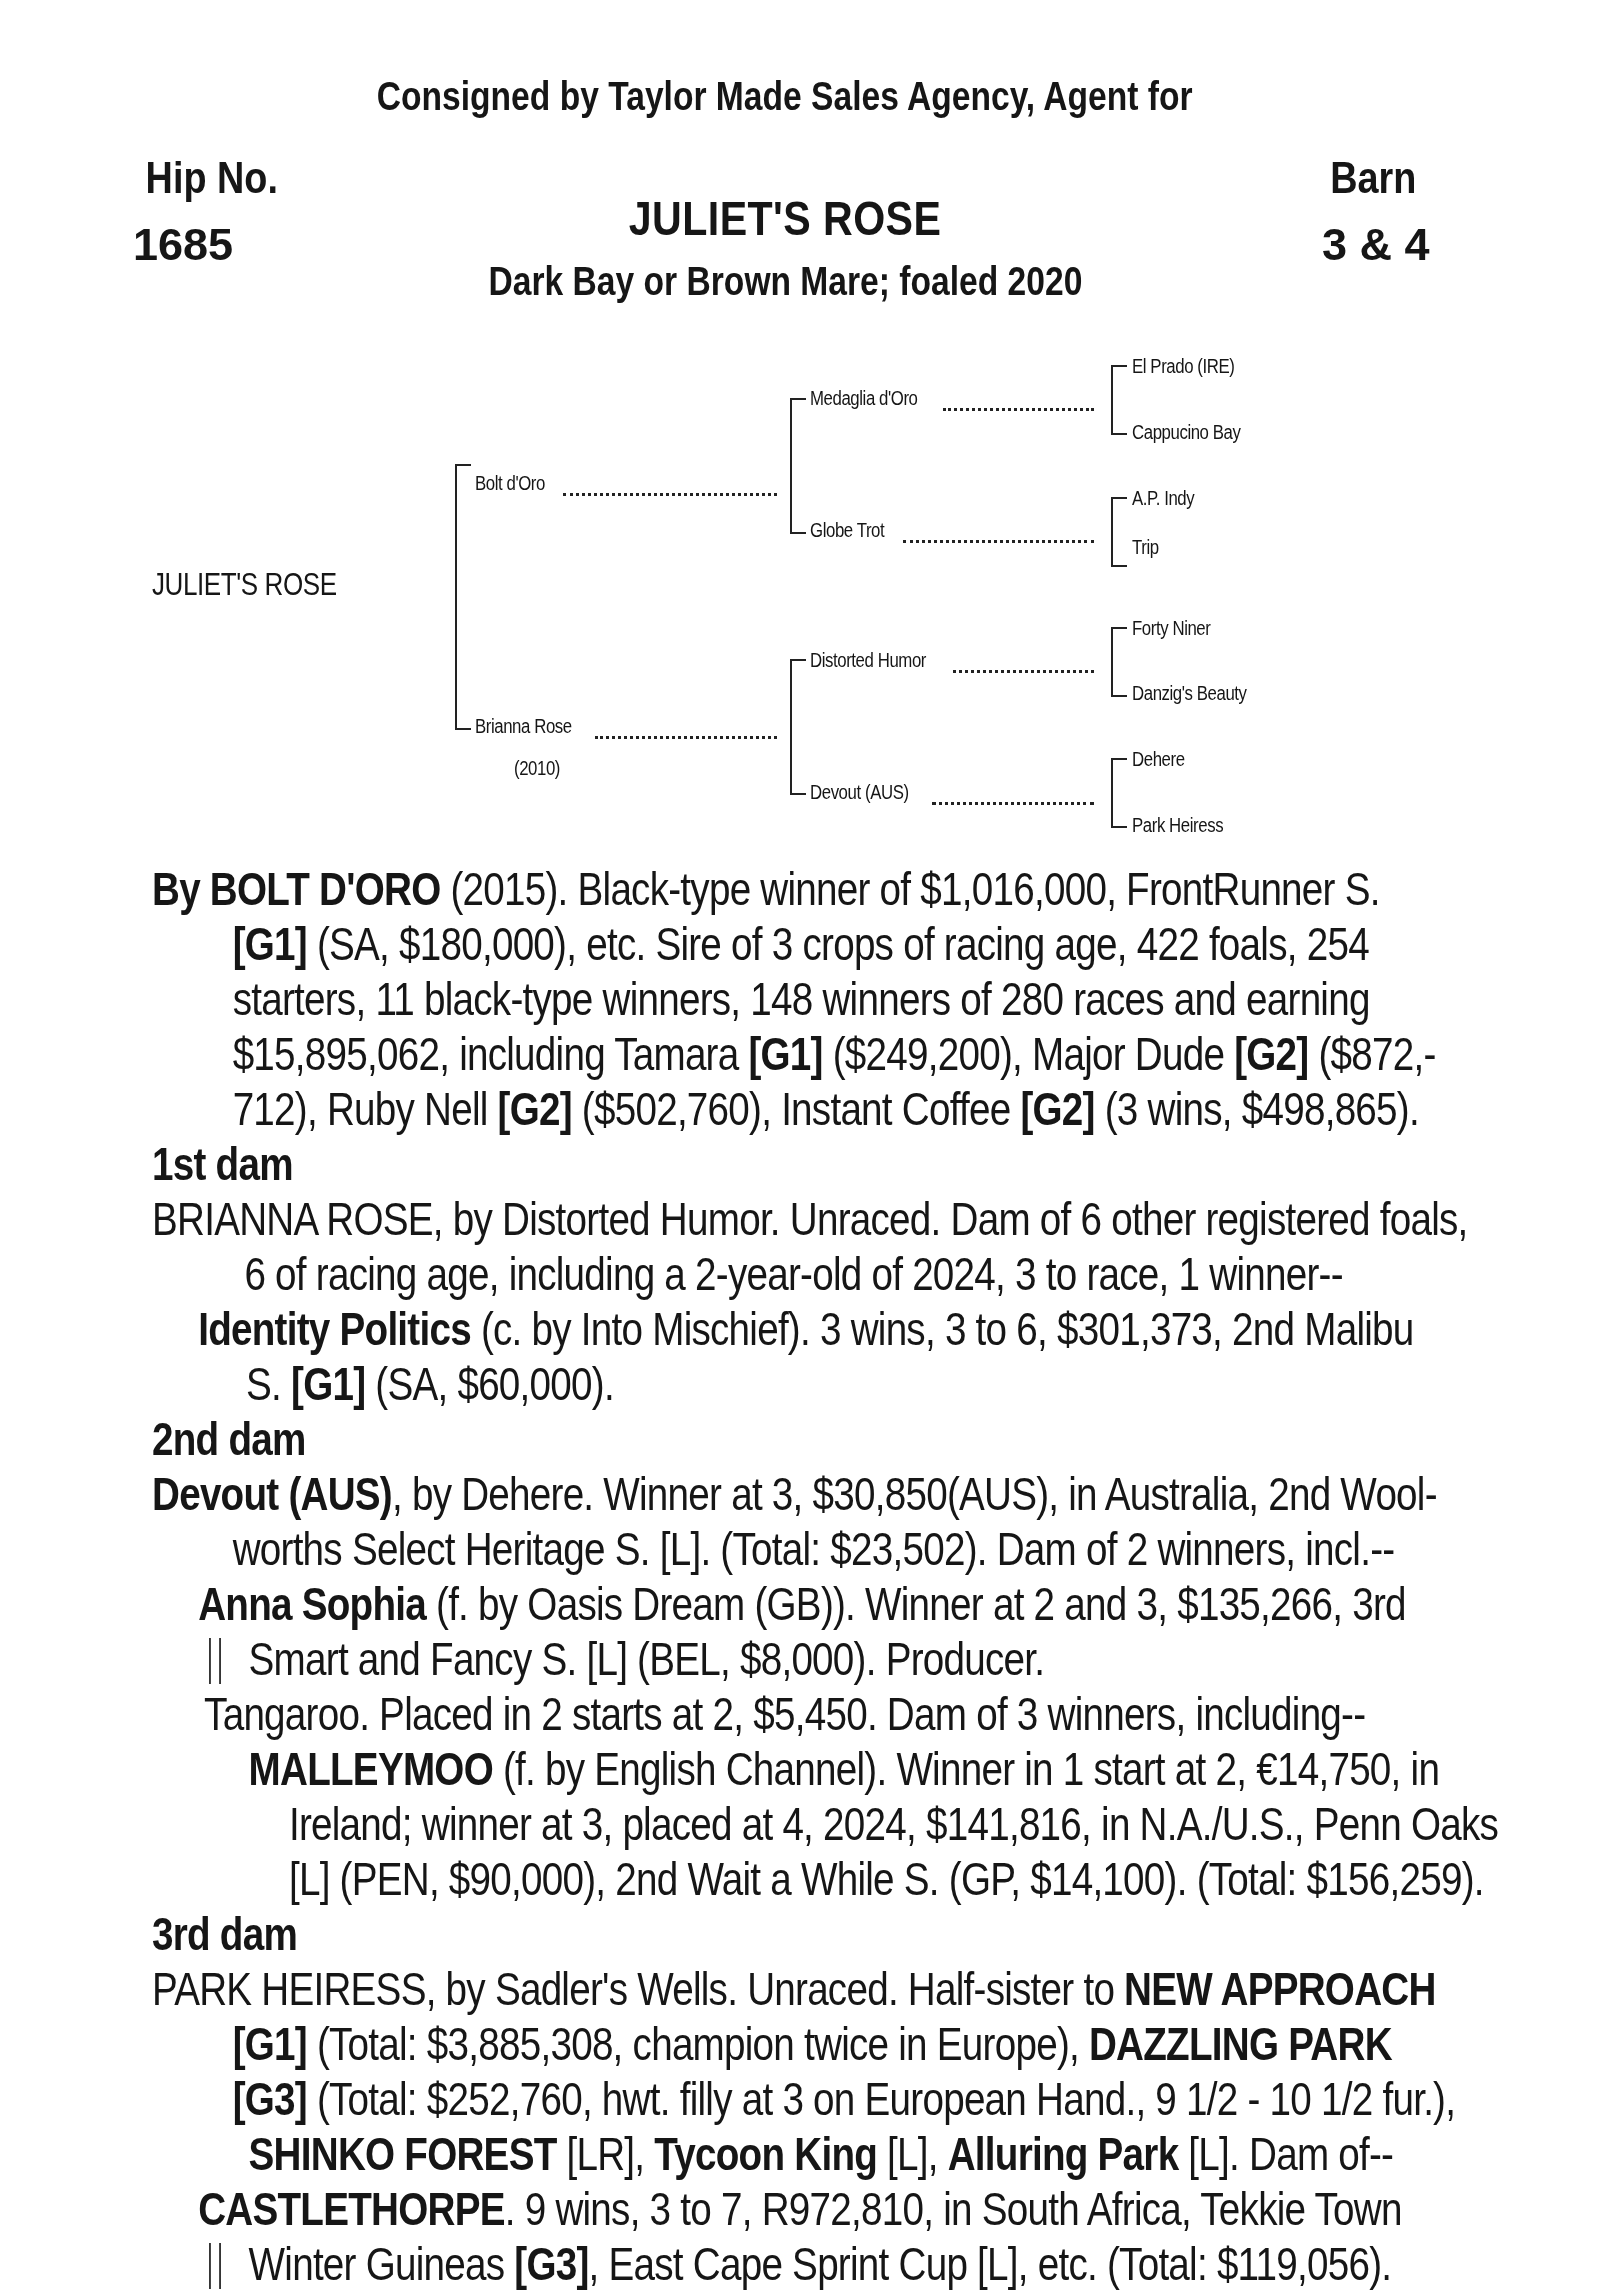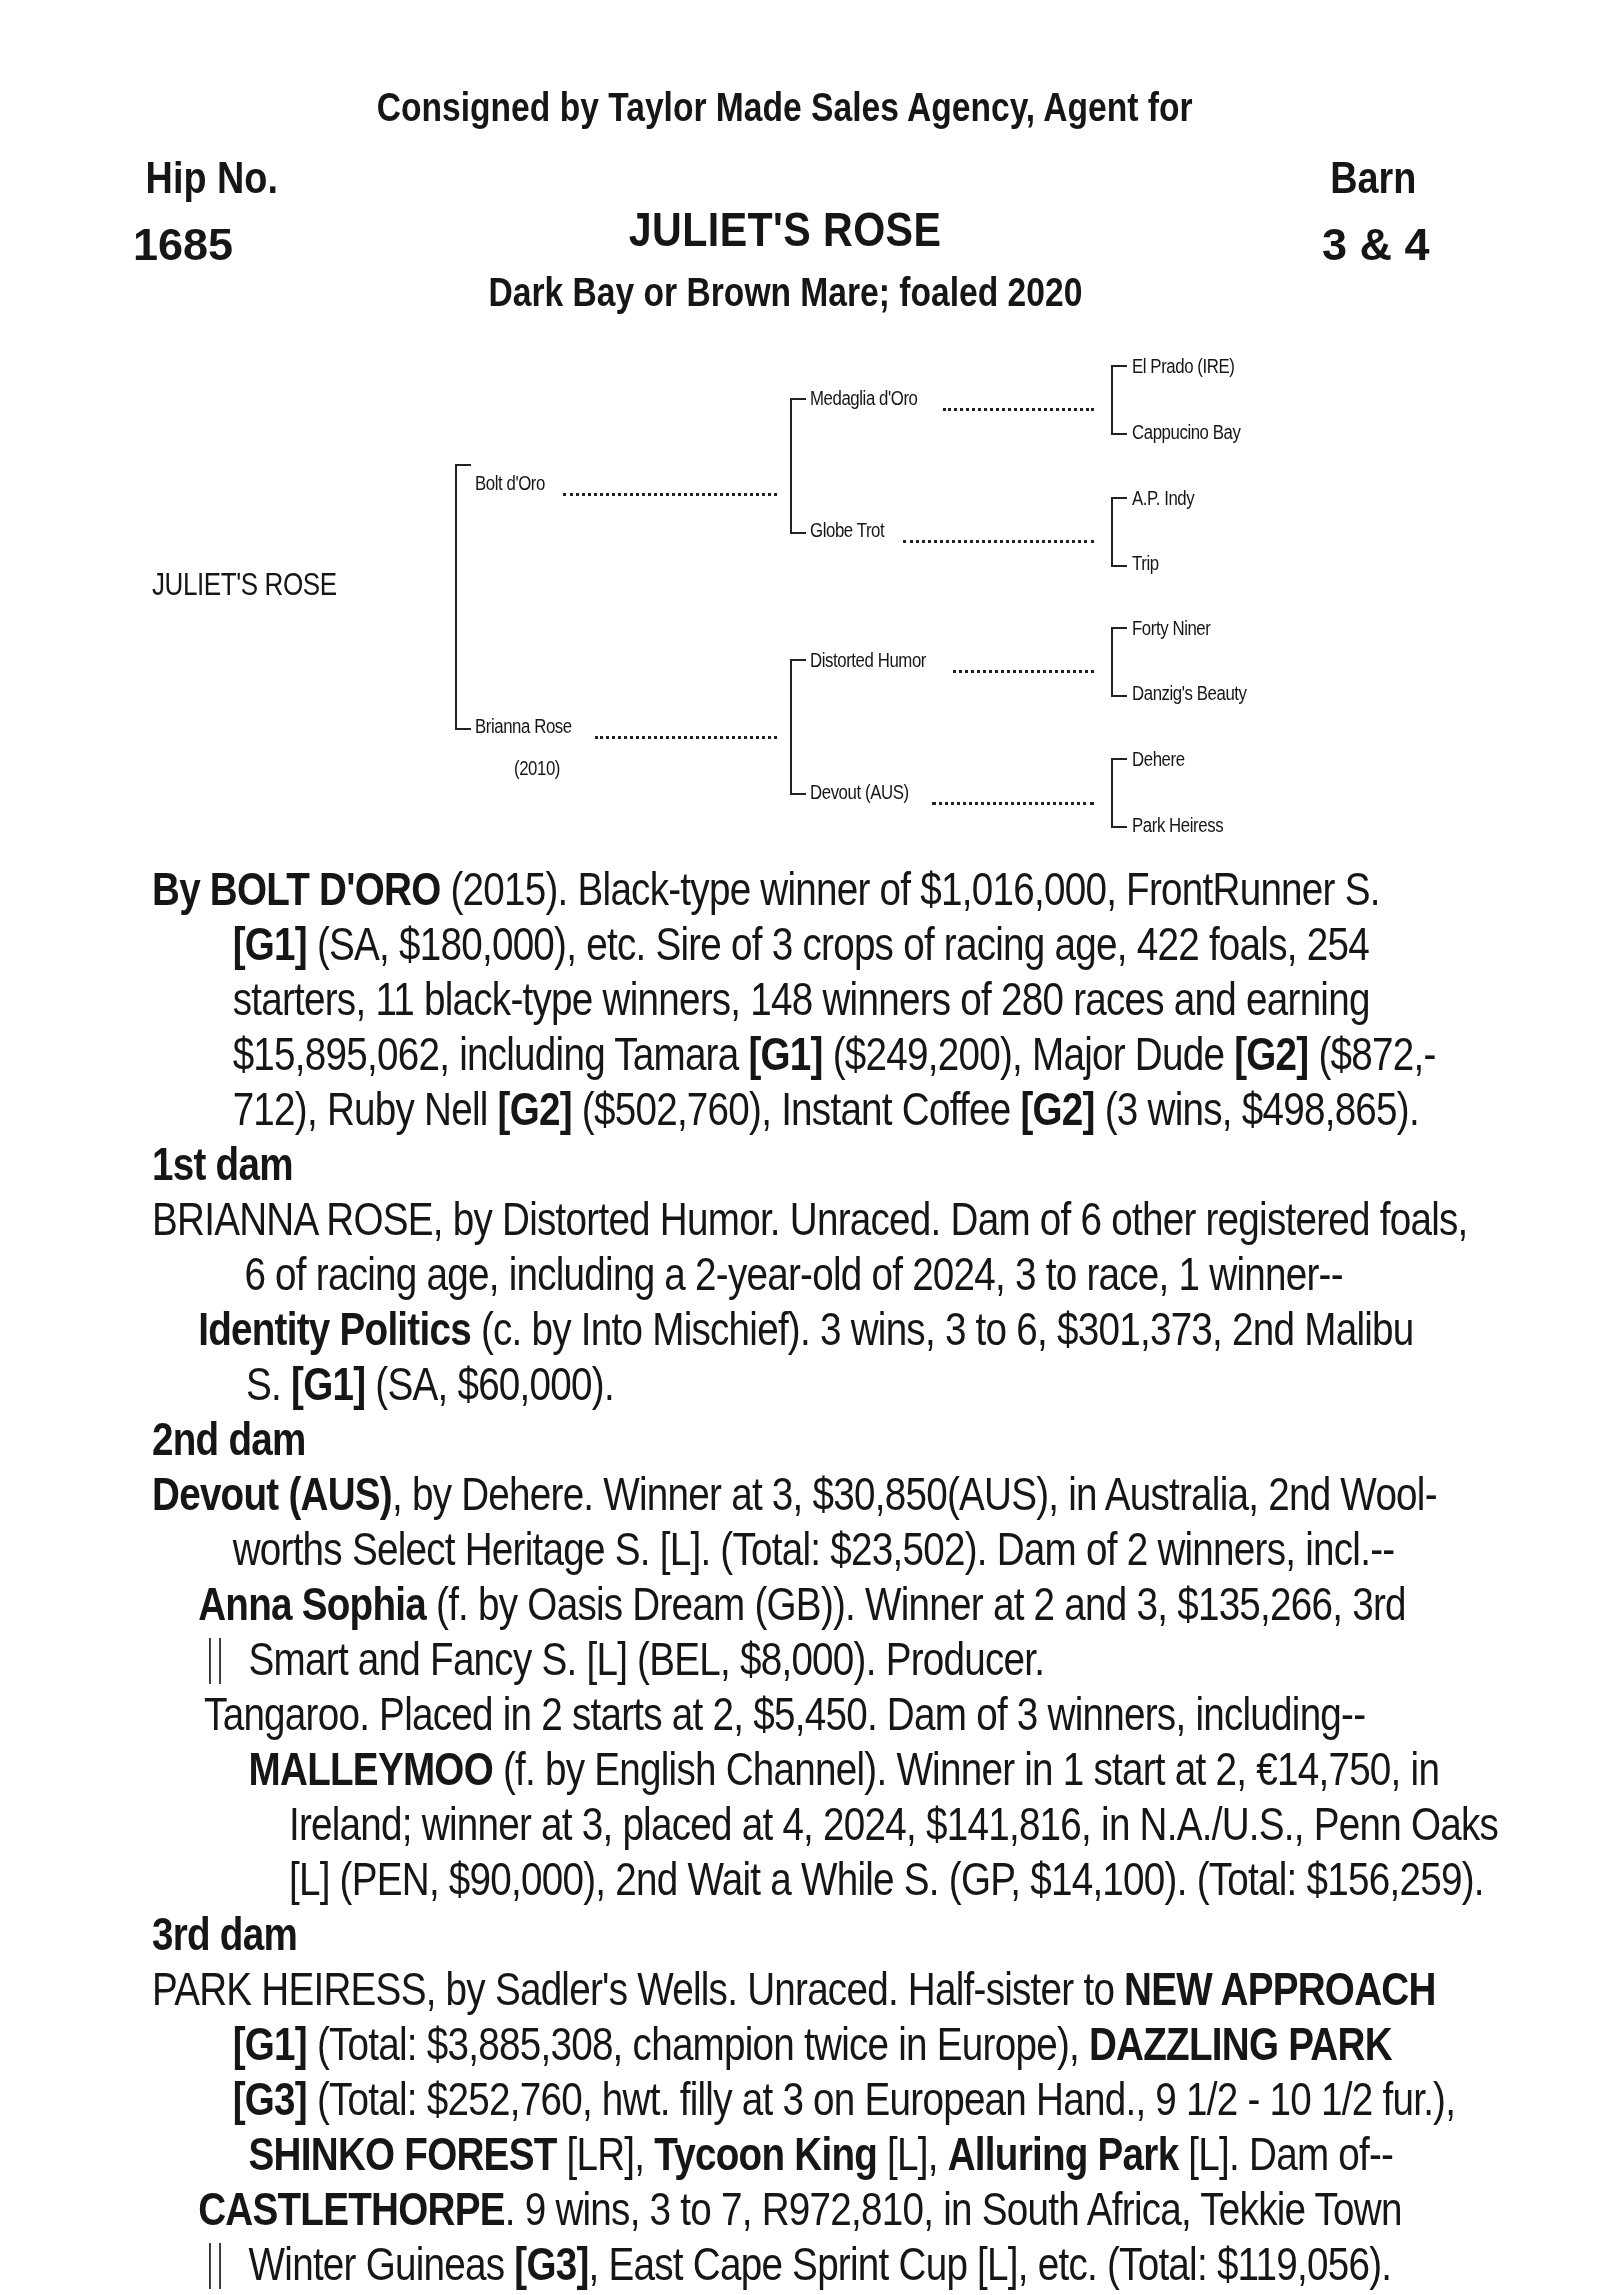--- a/index.html
+++ b/index.html
@@ -2,21 +2,21 @@
 <html style="font-size:7.3px"><head>
 <meta charset="utf-8">
 <style>
   html,body{margin:0;padding:0;background:#e8e8e8;}
   .page{position:relative;width:1616px;height:3227px;background:#ffffff;overflow:hidden;
         font-family:"Liberation Sans","DejaVu Sans",sans-serif;color:#161616;}
   .abs{position:absolute;}
   .condc{display:inline-block;transform:scaleX(0.84);transform-origin:50% 50%;}
 
   
-  .hd-center{left:257px;width:1056px;text-align:center;margin-top:11px;}
+  .hd-center{left:257px;width:1056px;text-align:center;}
   .hd-consign{font-weight:bold;font-size:40px;line-height:46px;}
   .hd-title{font-weight:bold;font-size:49px;line-height:53px;letter-spacing:0.5px;}
   .hd-desc{font-weight:bold;font-size:40px;line-height:46px;}
   .hd-side{font-weight:bold;font-size:45px;line-height:51px;}
 
   
   .ped-row{display:flex;align-items:flex-end;height:42px;font-size:20px;letter-spacing:-0.5px;white-space:nowrap;}
   .ped-name{transform:scaleX(0.84);transform-origin:0 100%;display:inline-block;line-height:39px;}
   .leader{flex:1 1 auto;border-bottom:3.2px dotted #222;margin:0 2.8px 7.3px 4.6px;height:4.6px;}
   .brk{position:absolute;width:13.8px;border-left:2.3px solid #222;border-top:2.3px solid #222;border-bottom:2.3px solid #222;}
@@ -79,21 +79,21 @@
 
     <div class="abs ped-row" style="left:1132px;top:344px;width:436px;">
         <span class="ped-name">El Prado (IRE)</span>
       </div>
     <div class="abs ped-row" style="left:1132px;top:410px;width:436px;">
         <span class="ped-name">Cappucino Bay</span>
       </div>
     <div class="abs ped-row" style="left:1132px;top:476px;width:436px;">
         <span class="ped-name">A.P. Indy</span>
       </div>
-    <div class="abs ped-row" style="left:1132px;top:541px;width:436px;">
+    <div class="abs ped-row" style="left:1132px;top:525px;width:436px;">
         <span class="ped-name">Trip</span>
       </div>
     <div class="abs ped-row" style="left:1132px;top:606px;width:436px;">
         <span class="ped-name">Forty Niner</span>
       </div>
     <div class="abs ped-row" style="left:1132px;top:671px;width:436px;">
         <span class="ped-name">Danzig's Beauty</span>
       </div>
     <div class="abs ped-row" style="left:1132px;top:737px;width:436px;">
         <span class="ped-name">Dehere</span>

